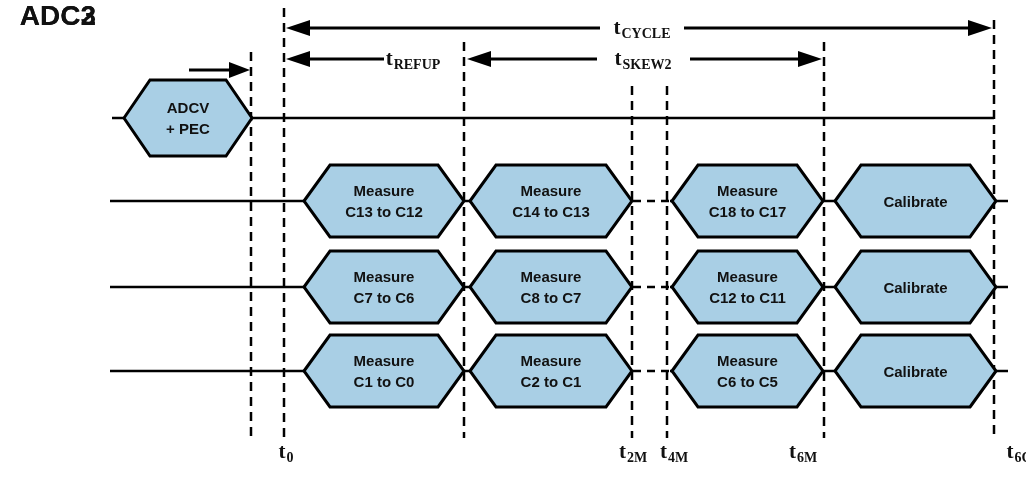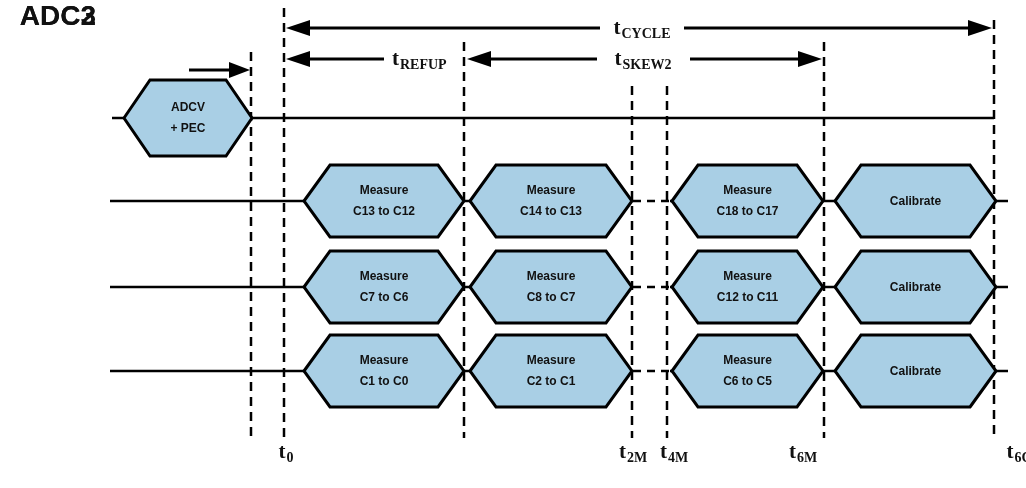--- a/index.html
+++ b/index.html
@@ -37,21 +37,21 @@
     text-align: right;
   }
   .hex-label {
     position: absolute;
     display: flex;
     flex-direction: column;
     align-items: center;
     justify-content: center;
     text-align: center;
     font-weight: 700;
-    font-size: 12px;
+    font-size: 15px;
     line-height: 21px;
     color: #111111;
     white-space: nowrap;
   }
   .tl {
     font-size: 21px;
     font-weight: 700;
     line-height: 22px;
     font-family: Liberation Serif, serif;
   }
@@ -135,21 +135,21 @@
       <polygon class="hexagon" points="835,371 861,335 970,335 996,371 970,407 996,371 970,407 861,407" fill="#a9cfe5"></polygon>
     </g>
   </svg>
 
   <div class="txt adc-label" style="left:0; top:191; width:96px;">ADC3</div>
   <div class="txt adc-label" style="left:0; top:277; width:96px;">ADC2</div>
 
   <div class="txt tl center-x" style="left:642px; top:16px;">
     <span>t</span><sub>CYCLE</sub>
   </div>
-  <div class="txt tl" style="left:392px; top:47px; width:74px; text-align:left;">
+  <div class="txt tl" style="left:376px; top:47px; width:74px; text-align:center;">
     <span>t</span><sub>REFUP</sub>
   </div>
   <div class="txt tl center-x" style="left:643px; top:47px;">
     <span>t</span><sub>SKEW2</sub>
   </div>
 
   <div class="hex-label" style="left:128px; top:80px;  width:120px; height:76px;">
     <span>ADCV</span>
     <span>+ PEC</span>
   </div>

